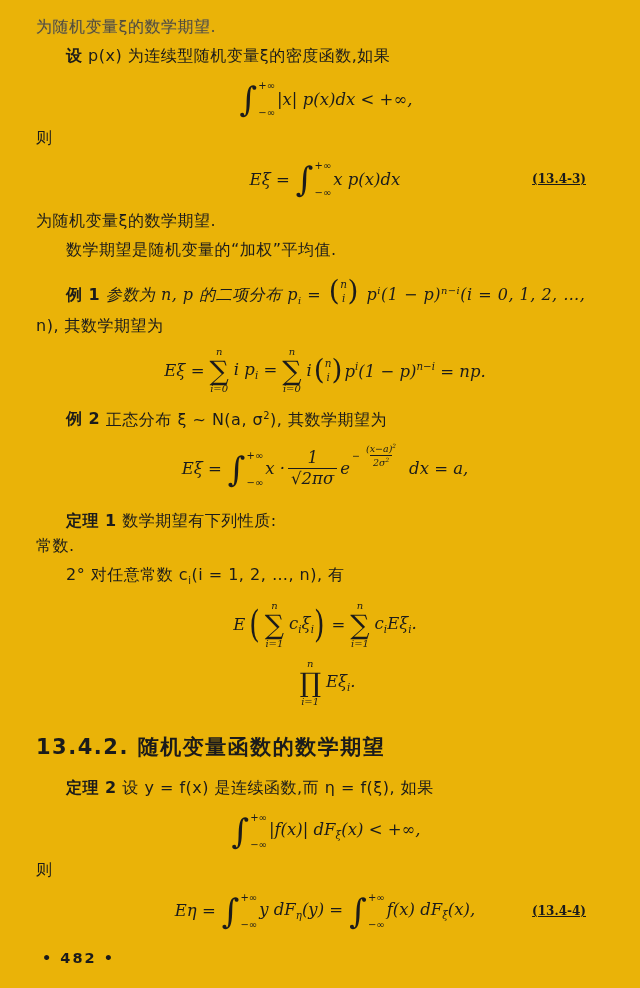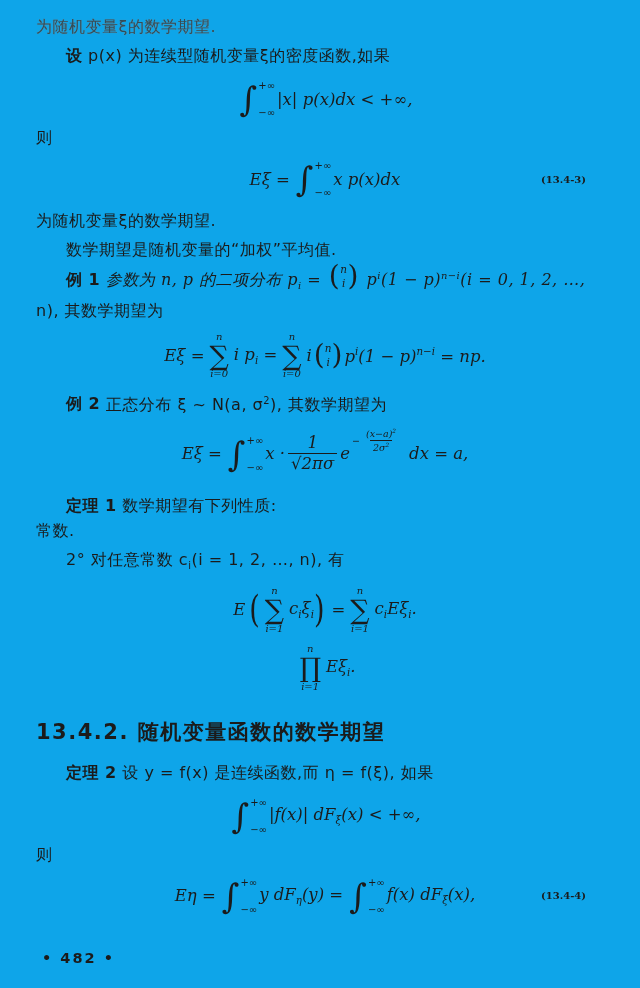--- a/index.html
+++ b/index.html
@@ -1,19 +1,19 @@
 <!DOCTYPE html>
 <html><head>
 <meta charset="utf-8">
 <style>
   * { margin:0; padding:0; box-sizing:border-box; }
   html,body { background:#e8e8e8; }
   body { width:640px; height:988px; font-family:"DejaVu Sans", sans-serif; }
   .page {
-    width:640px; height:988px; background:#0ea5e9; color:#1b1b1b;
+    width:640px; height:988px; background:#eab308; color:#1b1b1b;
     padding:14px 26px 0 36px; position:relative; overflow:hidden;
   }
   
   .t { font-size:16px; line-height:25px; letter-spacing:0.5px; }
   .indent { padding-left:30px; }
   .b { font-weight:bold; }
   .faded { color:#3a3a3a; text-shadow:0 0 1px #888; opacity:.82; }
   sub { font-size:0.62em; }
   sup { font-size:0.62em; }
 
@@ -53,31 +53,31 @@
   .binom { display:inline-flex; align-items:center; margin:0 2px; }
   .binom .p { font-size:28px; font-style:normal; line-height:1; font-family:"DejaVu Serif",serif; }
   .binom .st { display:inline-flex; flex-direction:column; align-items:center;
                font-size:10.5px; line-height:1.35; font-family:"DejaVu Serif",serif; font-style:italic; }
 
   
   .bigp { font-size:27px; font-style:normal; display:inline-block;
           transform:scaleY(1.35); line-height:1; font-family:"DejaVu Serif",serif; }
 
   
-  .tag { position:absolute; right:28px; font-size:10px; font-style:normal;
-         font-family:"DejaVu Serif",serif; font-weight:bold; }
+  .tag { position:absolute; right:28px; font-size:12px; font-style:normal;
+         font-family:"DejaVu Serif",serif; font-weight:bold;text-decoration:underline; }
 
   .h2 { font-size:21px; font-weight:bold; letter-spacing:1.5px;
         margin-top:24px; margin-bottom:14px; }
 
   .pgnum { position:absolute; left:42px; bottom:22px; font-size:14.5px;
            font-weight:bold; letter-spacing:2px; }
 
   
-  .mt4{margin-top:4px}.mt6{margin-top:6px}.mt8{margin-top:0}
+  .mt4{margin-top:4px}.mt6{margin-top:6px}.mt8{margin-top:15px}
   .fpad1{margin:9px 0 4px 0; min-height:44px;}
   .fpad2{margin:7px 0 7px 0; min-height:44px;}
   .fpad3{margin:6px 0 6px 0; min-height:52px;}
   .fpad4{margin:8px 0 10px 0; min-height:58px;}
 </style>
 </head>
 <body>
 
 <div class="page">
 

